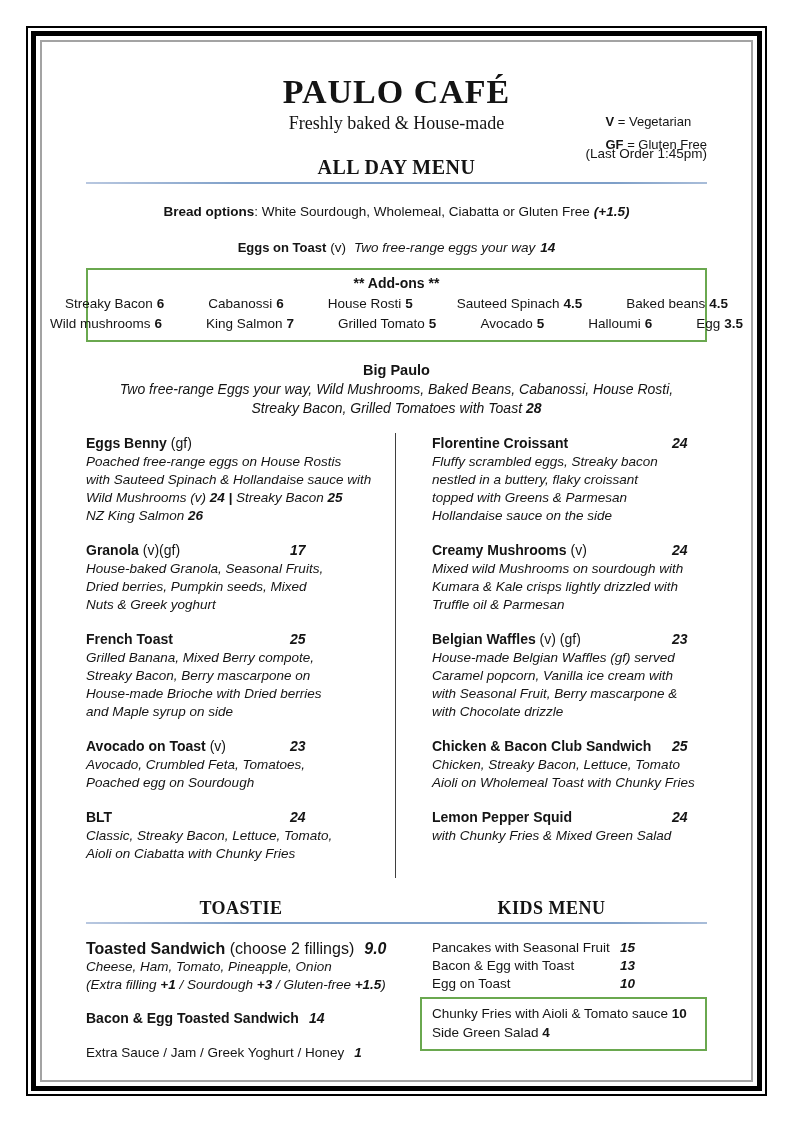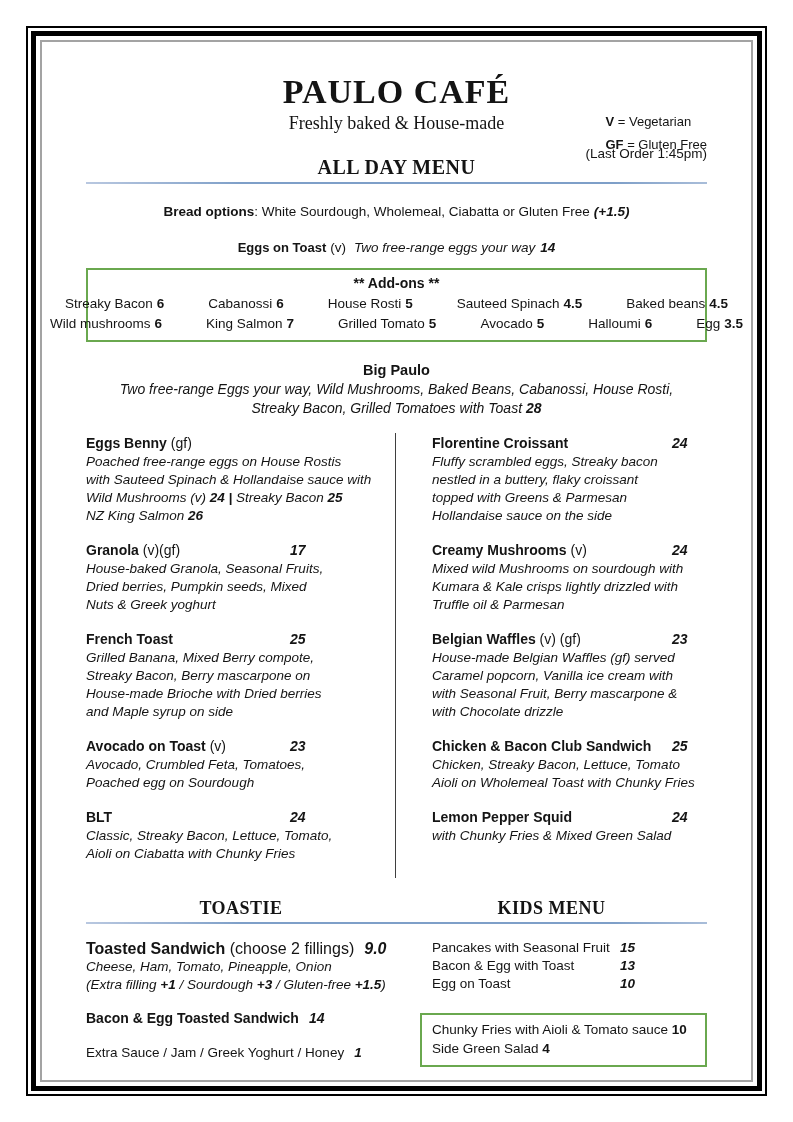--- a/index.html
+++ b/index.html
@@ -67,21 +67,21 @@
   .bcol-left{width:346px;}
   .bcol-right{flex:1;}
   .t-head{font-size:16px;line-height:19px;}
   .t-name{font-weight:bold;}
   .price-inline{font-weight:bold;font-style:italic;margin-left:10px;}
   .t-desc{font-style:italic;font-size:13.5px;line-height:18px;}
   .t-item2{margin-top:16px;font-size:14px;}
   .t-extras{margin-top:19px;font-size:13.5px;}
   .kid-row{position:relative;font-size:13.5px;line-height:18px;}
   .kid-price{position:absolute;left:188px;top:0;font-weight:bold;font-style:italic;}
-  .kids-box{border:2px solid var(--accent-green,#6aa84f);margin-top:20px;margin-left:-12px;
+  .kids-box{border:2px solid var(--accent-green,#6aa84f);margin-top:4px;margin-left:-12px;
             padding:5px 10px 7px;}
   .kid-box-line{font-size:13.5px;line-height:19px;}
 </style>
 </head>
 <body>
 
 <div class="frame-outer">
  <div class="frame-mid">
   <div class="frame-inner">
 

